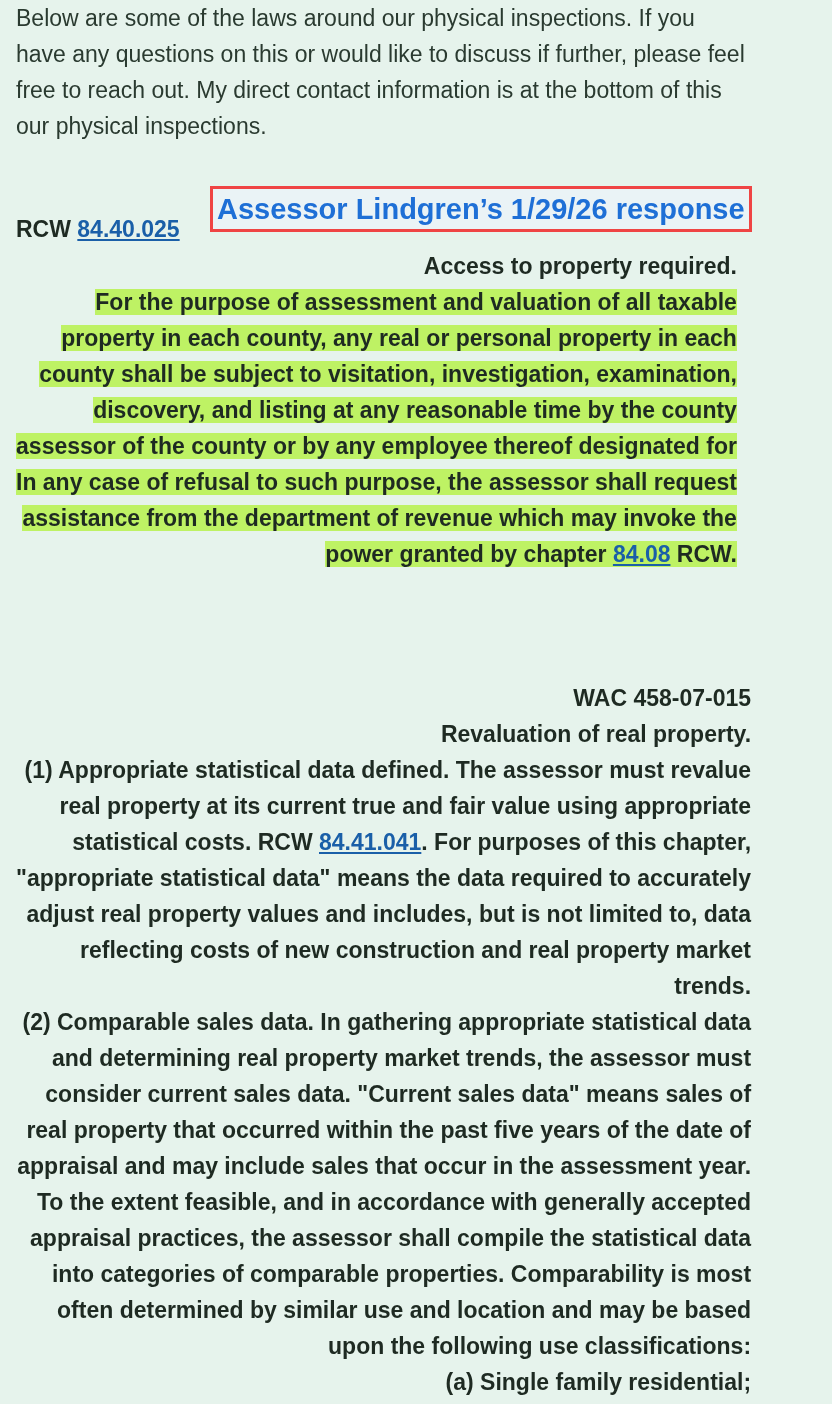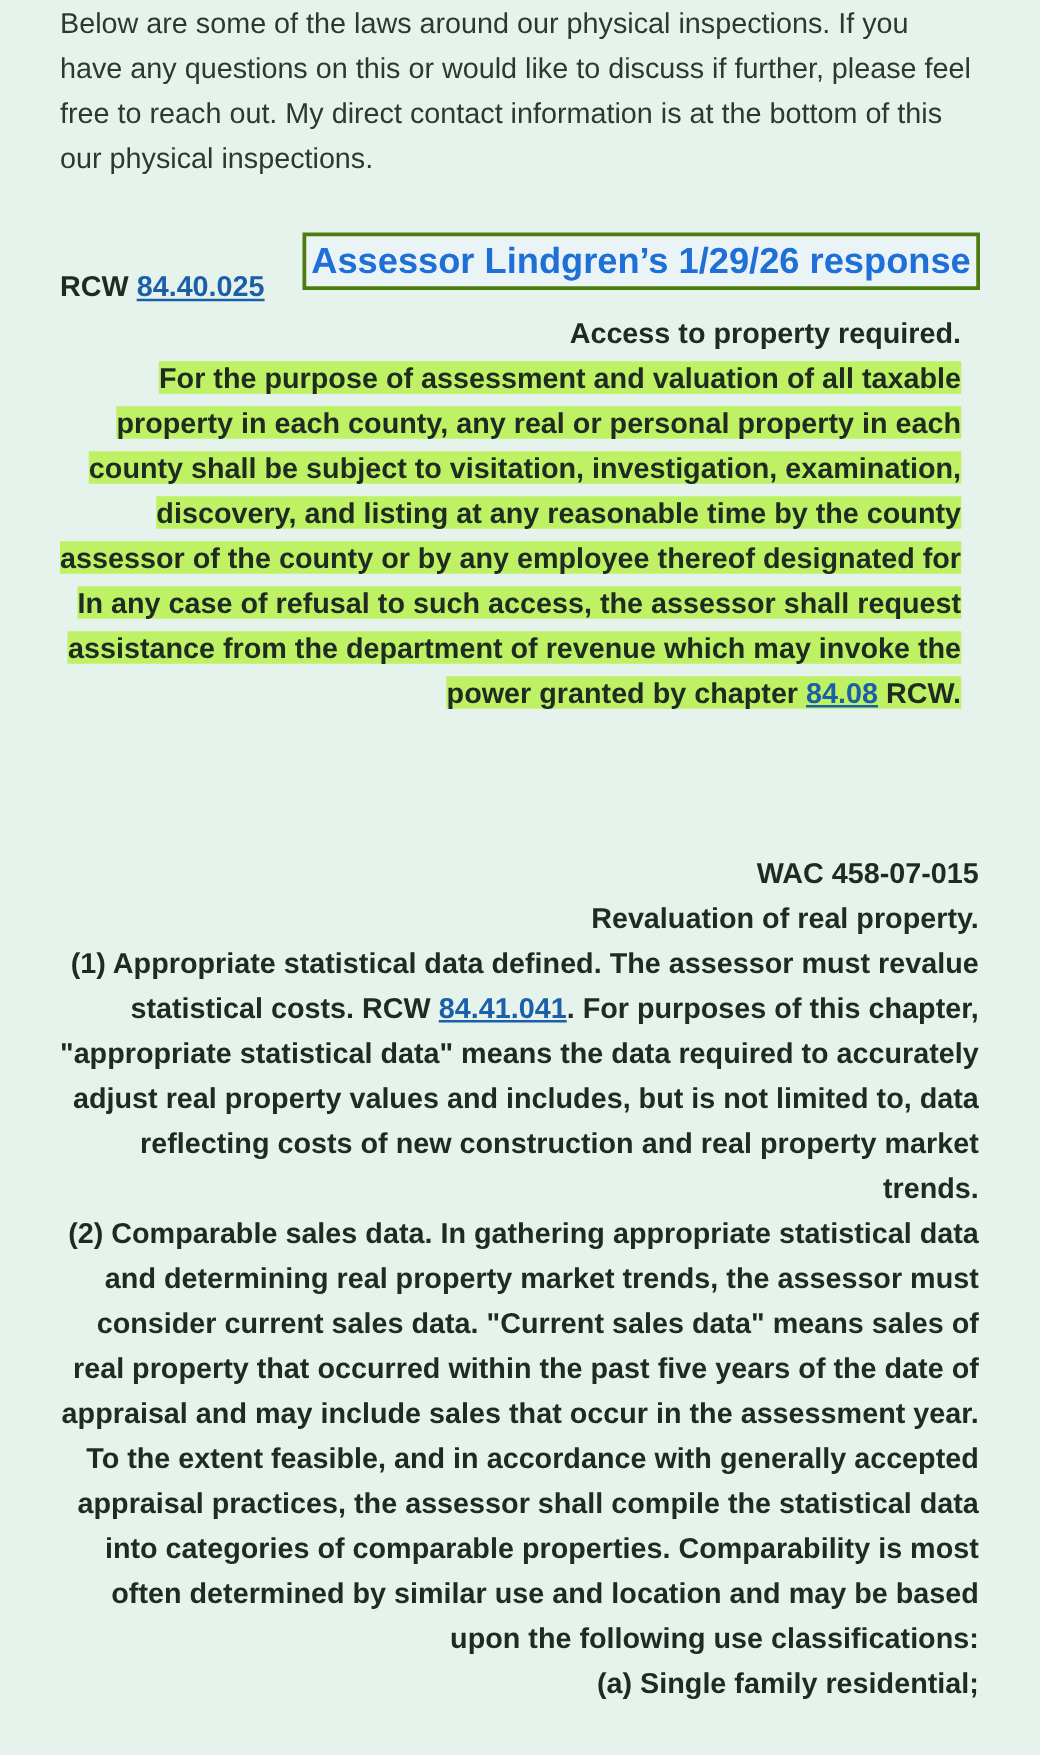--- a/index.html
+++ b/index.html
@@ -4,38 +4,38 @@
   <style>
     html, body { margin: 0; padding: 0; }
     body {
       width: 832px;
       height: 1404px;
       overflow: hidden;
       background: #e6f3ec;
       font-family: "Liberation Sans", sans-serif;
       color: #1e2a22;
     }
-    .page { position: relative; padding: 0 16px; margin-left: 32px; }
+    .page { position: relative; padding: 0 16px; }
     .intro {
       font-size: 23px;
       line-height: 36px;
       font-weight: normal;
       margin: 0;
       padding-top: 0;
       color: #2a3a30;
     }
     .line { display: block; white-space: nowrap; }
     .bold { font-weight: bold; font-size: 23px; line-height: 36px; text-align: right; }
     a.link { color: #1a5fa8; text-decoration: underline; }
     .hl { background: #bef264; }
     .callout {
       position: absolute;
       left: 210px;
       top: 186px;
-      border: 3px solid #4d7c0f;
+      border: 3px solid #ef4444;
       padding: 0 4px;
       height: 40px;
       line-height: 40px;
       font-weight: bold;
       font-size: 29px;
       color: #1e6fd6;
       white-space: nowrap;
       background: #eaf3f6;
     }
     .rcw-head { position: absolute; left: 16px; top: 211px; }
@@ -60,29 +60,30 @@
     <span>RCW </span><a class="link" href="#">84.40.025</a>
   </div>
 
   <div class="block1 bold">
     <span class="line">Access to property required.</span>
     <span class="line"><span class="hl">For the purpose of assessment and valuation of all taxable</span></span>
     <span class="line"><span class="hl">property in each county, any real or personal property in each</span></span>
     <span class="line"><span class="hl">county shall be subject to visitation, investigation, examination,</span></span>
     <span class="line"><span class="hl">discovery, and listing at any reasonable time by the county</span></span>
     <span class="line"><span class="hl">assessor of the county or by any employee thereof designated for</span></span>
-    <span class="line"><span class="hl">In any case of refusal to such access, the assessor shall request</span></span>
+    <span class="line"><span class="hl">In any case of refusal to such purpose, the assessor shall request</span></span>
     <span class="line"><span class="hl">assistance from the department of revenue which may invoke the</span></span>
     <span class="line"><span class="hl"><span>power granted by chapter </span><a class="link" href="#">84.08</a><span> RCW.</span></span></span>
   </div>
 
   <div class="block2 bold">
     <span class="line">WAC 458-07-015</span>
     <span class="line">Revaluation of real property.</span>
     <span class="line">(1) Appropriate statistical data defined. The assessor must revalue</span>
+    <span class="line">real property at its current true and fair value using appropriate</span>
     <span class="line"><span>statistical costs. RCW </span><a class="link" href="#">84.41.041</a><span>. For purposes of this chapter,</span></span>
     <span class="line">"appropriate statistical data" means the data required to accurately</span>
     <span class="line">adjust real property values and includes, but is not limited to, data</span>
     <span class="line">reflecting costs of new construction and real property market</span>
     <span class="line">trends.</span>
     <span class="line">(2) Comparable sales data. In gathering appropriate statistical data</span>
     <span class="line">and determining real property market trends, the assessor must</span>
     <span class="line">consider current sales data. "Current sales data" means sales of</span>
     <span class="line">real property that occurred within the past five years of the date of</span>
     <span class="line">appraisal and may include sales that occur in the assessment year.</span>

